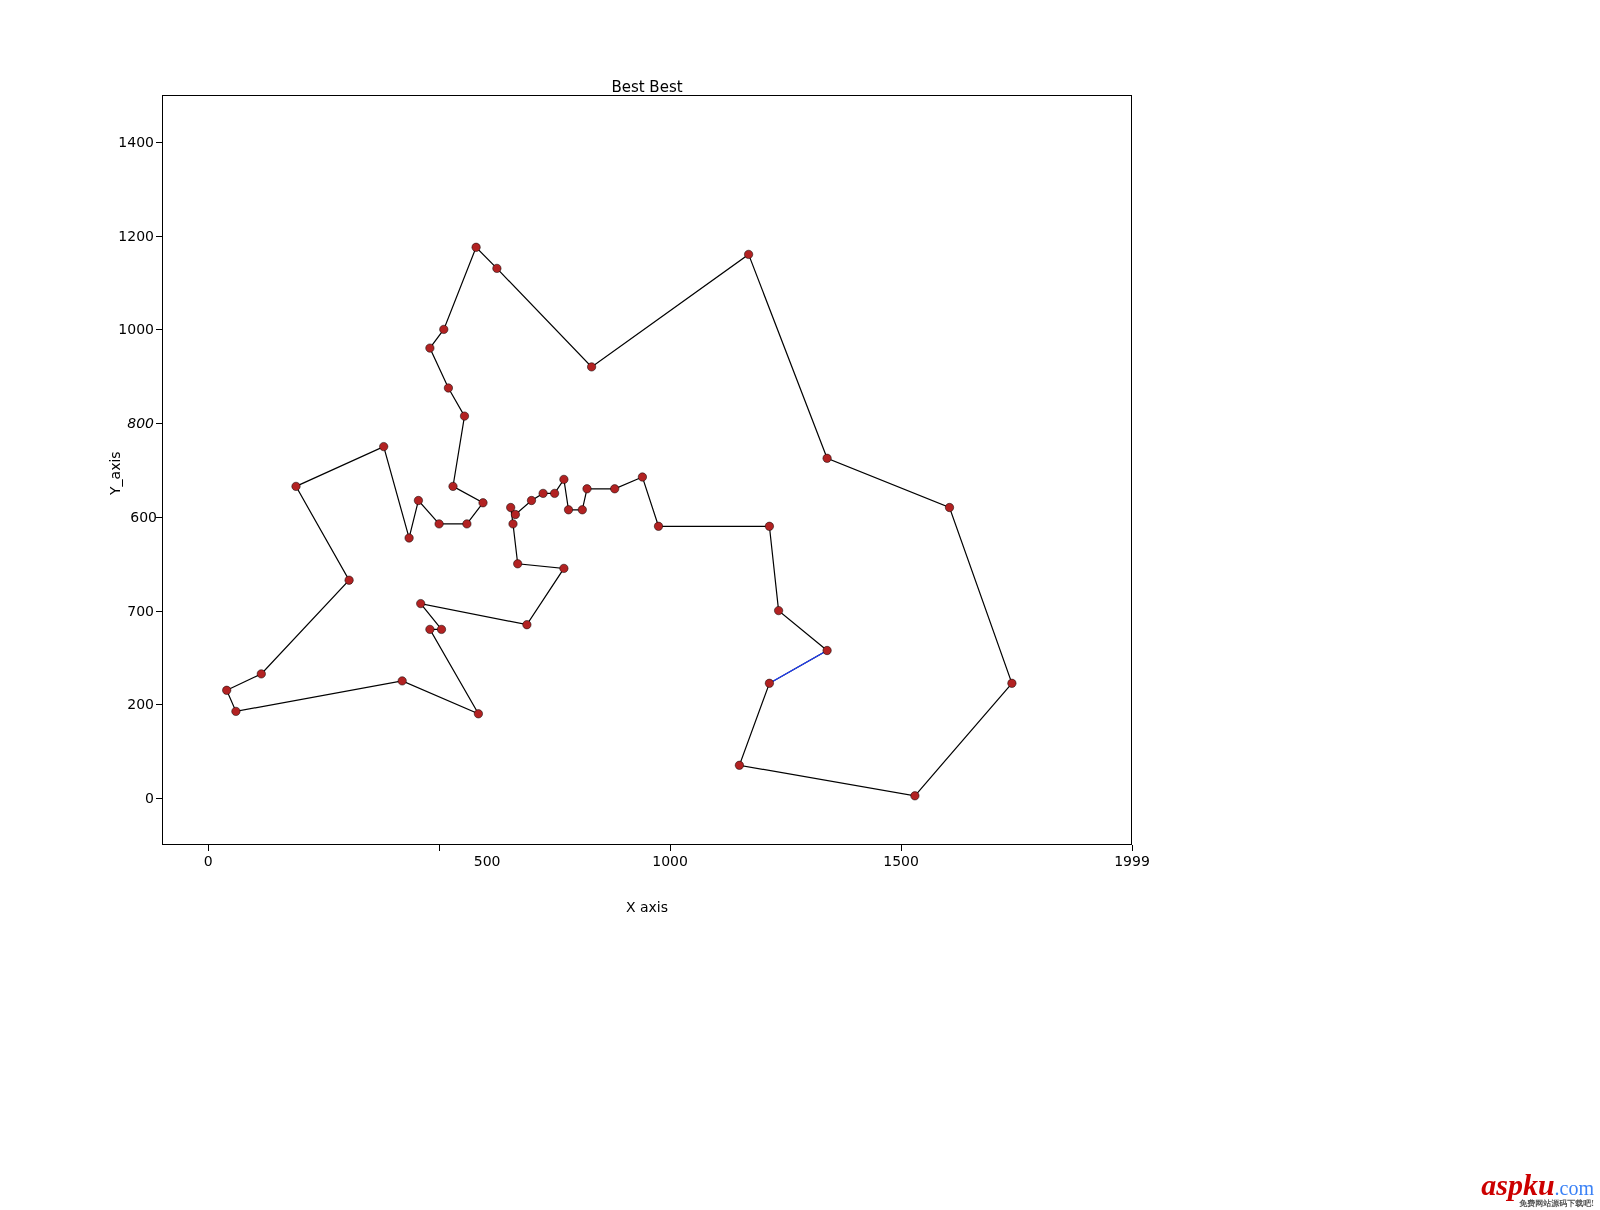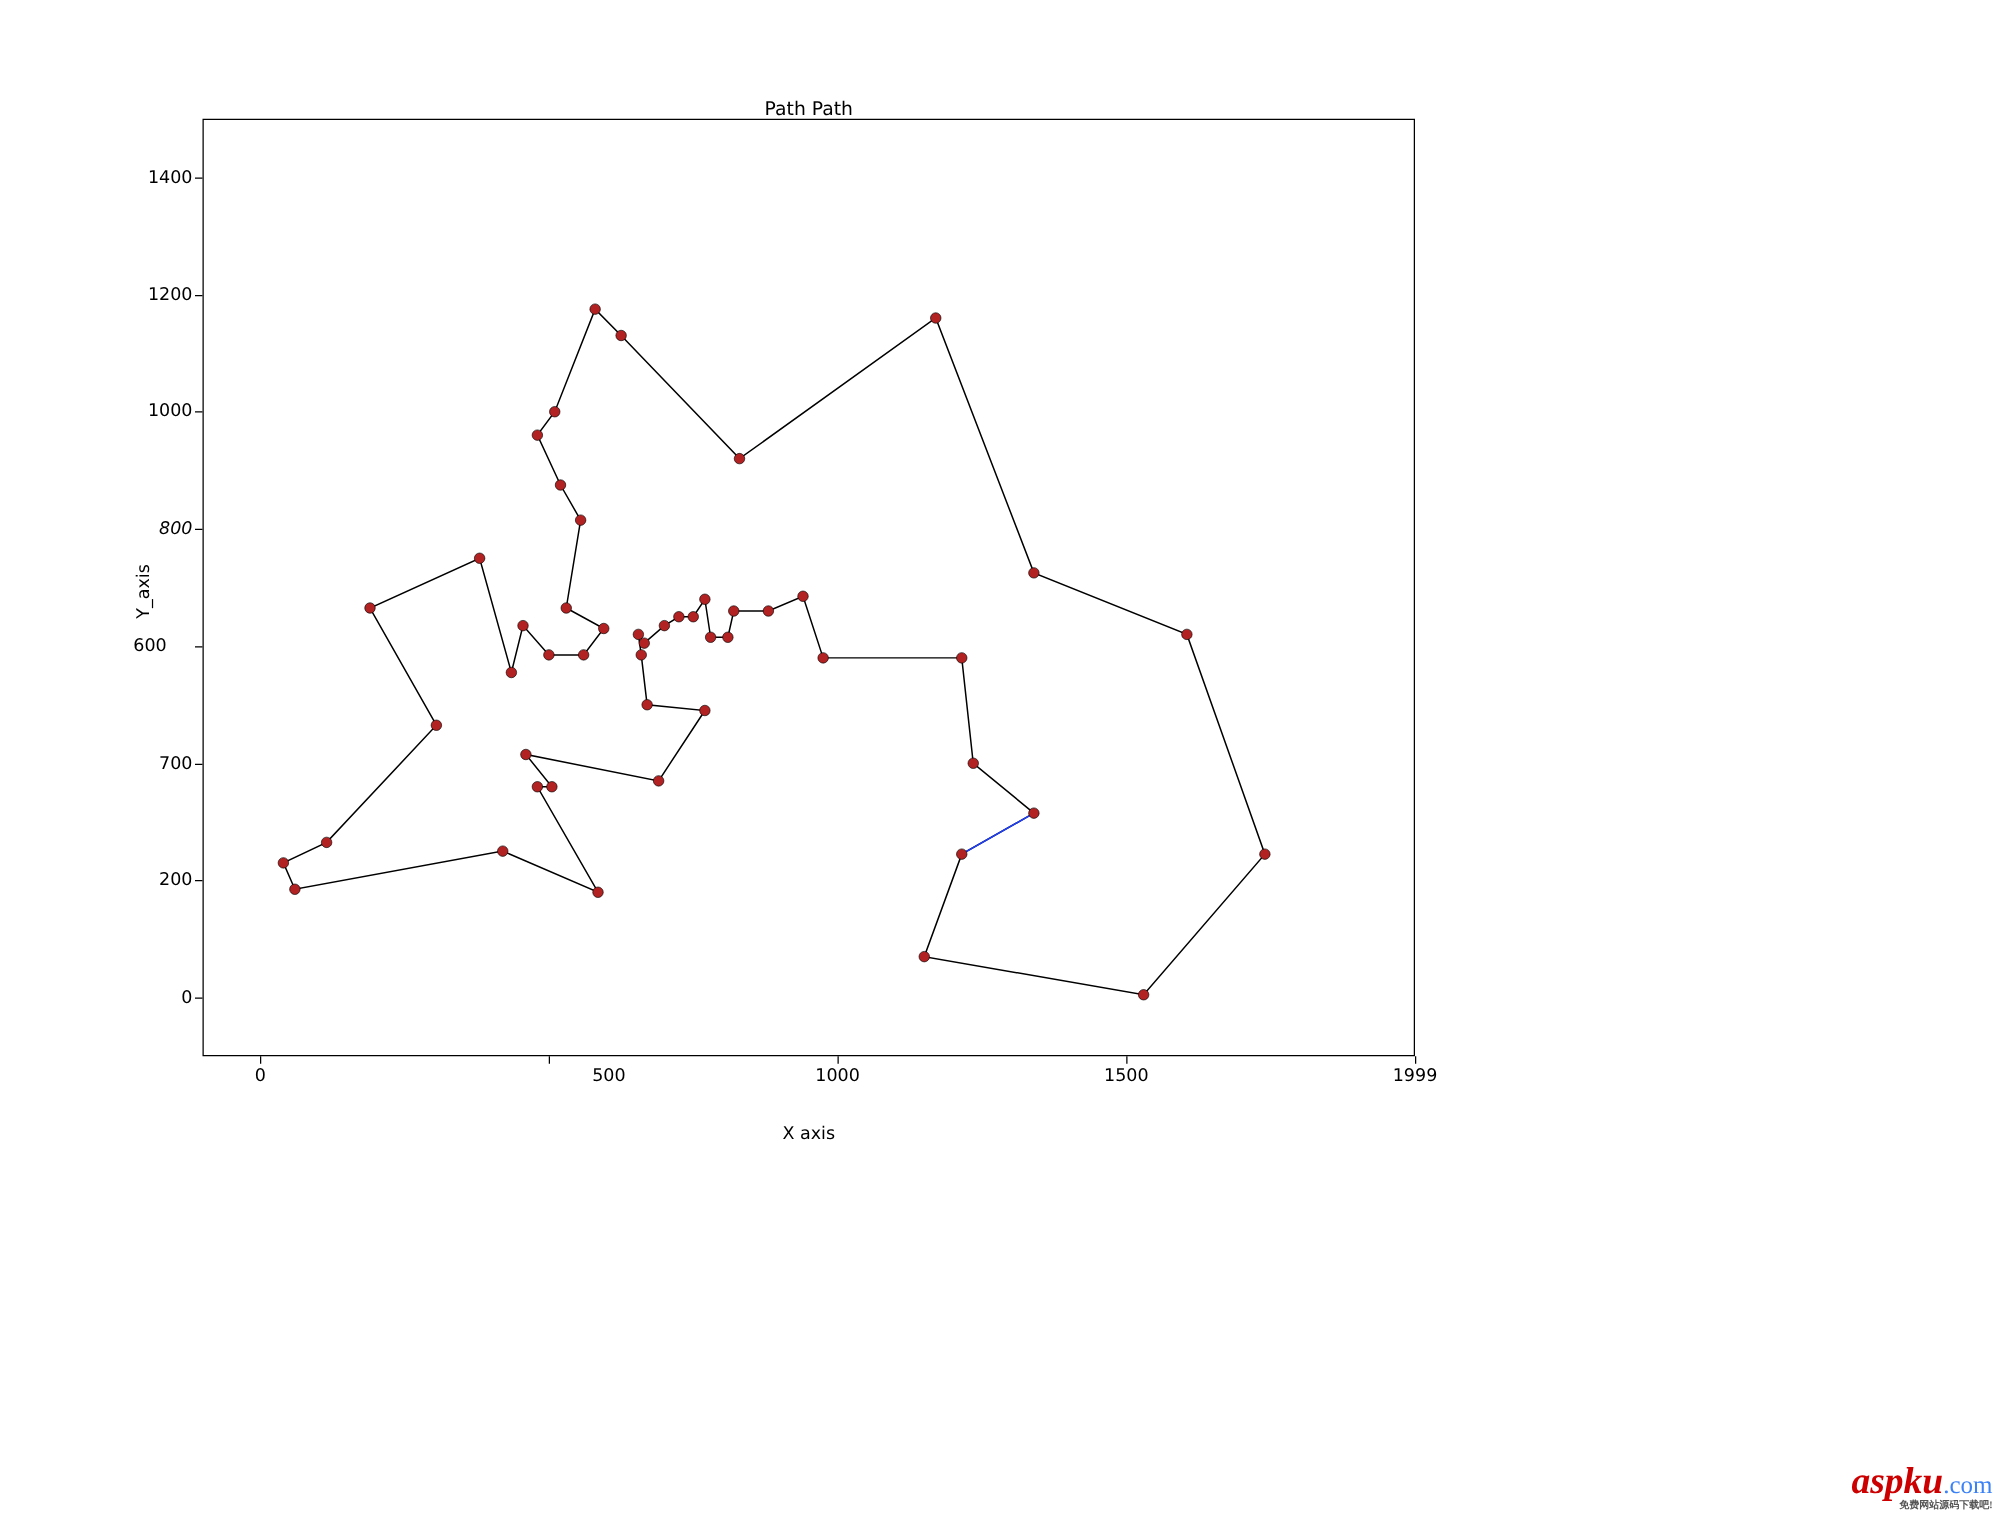--- a/index.html
+++ b/index.html
@@ -93,21 +93,21 @@
     fill: none;
     stroke: #1f3fff;
     stroke-width: 1.2;
   }
 </style>
 </head>
 <body>
 
 <div class="figure">
 
-  <div class="title" style="left: 162px; top: 78px; width: 970px;">Path Path</div>
+  <div class="title" style="left: 162px; top: 78px; width: 970px;">Best Best</div>
 
   <div class="axes" id="axes" style="left: 162px; top: 95px; width: 970px; height: 750px;"></div>
 
   <div class="xlabel" style="left: 162px; top: 875px; width: 970px;">X axis</div>
 
   <div class="ylabel" style="left: 107px; top: 495px;">Y_axis</div>
 
   <div id="ticks">
       <div class="tick-mark" style="left: 208.19px; top: 845px; width: 1px; height: 6px;"></div>
       <div class="tick-label-x" style="left: 208.19px; top: 853px;">0</div>
@@ -119,21 +119,21 @@
       <div class="tick-label-x" style="left: 901.048px; top: 853px;">1500</div>
       <div class="tick-mark" style="left: 1132px; top: 845px; width: 1px; height: 6px;"></div>
       <div class="tick-label-x" style="left: 1132px; top: 853px;">1999</div>
       <div class="tick-mark" style="left: 156px; top: 798.125px; width: 6px; height: 1px;"></div>
       <div class="tick-label-y" style="left: 118px; top: 798.125px; width: 36px;">0</div>
       <div class="tick-mark" style="left: 156px; top: 704.375px; width: 6px; height: 1px;"></div>
       <div class="tick-label-y" style="left: 118px; top: 704.375px; width: 36px;">200</div>
       <div class="tick-mark" style="left: 156px; top: 610.625px; width: 6px; height: 1px;"></div>
       <div class="tick-label-y" style="left: 118px; top: 610.625px; width: 36px;">700</div>
       <div class="tick-mark" style="left: 156px; top: 516.875px; width: 6px; height: 1px;"></div>
-      <div class="tick-label-y" style="left: 102px; top: 516.875px; width: 36px; text-align: center;">600</div>
+      <div class="tick-label-y" style="left: 121px; top: 516.875px; width: 36px;">600</div>
       <div class="tick-mark" style="left: 156px; top: 423.125px; width: 6px; height: 1px;"></div>
       <div class="tick-label-y" style="left: 118px; top: 423.125px; width: 36px; font-style: italic;">800</div>
       <div class="tick-mark" style="left: 156px; top: 329.375px; width: 6px; height: 1px;"></div>
       <div class="tick-label-y" style="left: 118px; top: 329.375px; width: 36px;">1000</div>
       <div class="tick-mark" style="left: 156px; top: 235.625px; width: 6px; height: 1px;"></div>
       <div class="tick-label-y" style="left: 118px; top: 235.625px; width: 36px;">1200</div>
       <div class="tick-mark" style="left: 156px; top: 141.875px; width: 6px; height: 1px;"></div>
       <div class="tick-label-y" style="left: 118px; top: 141.875px; width: 36px;">1400</div>
     </div>
 

